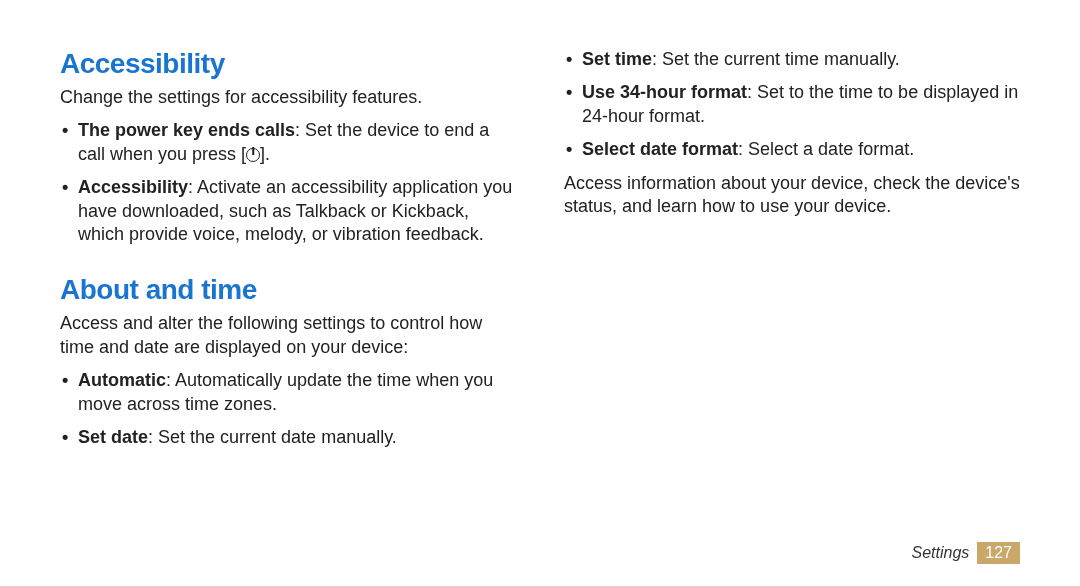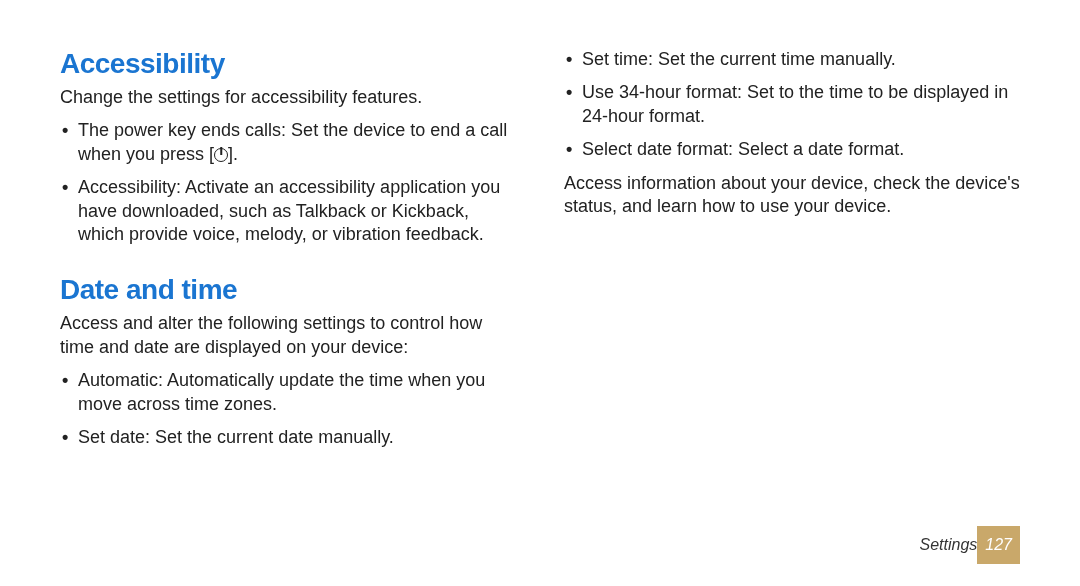--- a/index.html
+++ b/index.html
@@ -52,21 +52,21 @@
       position: relative;
     }
     ul li::before {
       content: "•";
       position: absolute;
       left: -16px;
       top: 0;
       font-weight: 700;
     }
     .bold {
-      font-weight: 400;
+      font-weight: 700;
     }
     .power-icon {
       display: inline-block;
       width: 14px;
       height: 14px;
       border: 1.5px solid #222;
       border-radius: 50%;
       position: relative;
       vertical-align: -2px;
     }
@@ -79,54 +79,53 @@
       width: 1.5px;
       height: 8px;
       background: #222;
     }
     .footer {
       position: absolute;
       bottom: 22px;
       right: 60px;
       display: flex;
       align-items: center;
-      gap: 0;
+      gap: 8px;
     }
     .footer-label {
       font-style: italic;
       color: #333;
       font-size: 16px;
     }
     .page-number {
       background: #c9a86a;
       color: #fff;
       font-size: 16px;
-      font-style: italic;
-      padding: 10px 8px;
+      padding: 2px 8px;
       font-weight: 400;
     }
   </style>
 </head>
 <body>
 
 <div class="content">
   <div class="column">
 
     <h2>Accessibility</h2>
     <p class="intro">Change the settings for accessibility features.</p>
     <ul>
       <li>
         <span class="bold">The power key ends calls</span><span>: Set the device to end a call when you press [</span><span class="power-icon"></span><span>].</span>
       </li>
       <li>
         <span class="bold">Accessibility</span><span>: Activate an accessibility application you have downloaded, such as Talkback or Kickback, which provide voice, melody, or vibration feedback.</span>
       </li>
     </ul>
 
-    <h2 class="with-top">Date and time</h2>
+    <h2 class="with-top">About and time</h2>
     <p class="intro">Access and alter the following settings to control how time and date are displayed on your device:</p>
     <ul>
       <li>
         <span class="bold">Automatic</span><span>: Automatically update the time when you move across time zones.</span>
       </li>
       <li>
         <span class="bold">Set date</span><span>: Set the current date manually.</span>
       </li>
     </ul>
 

